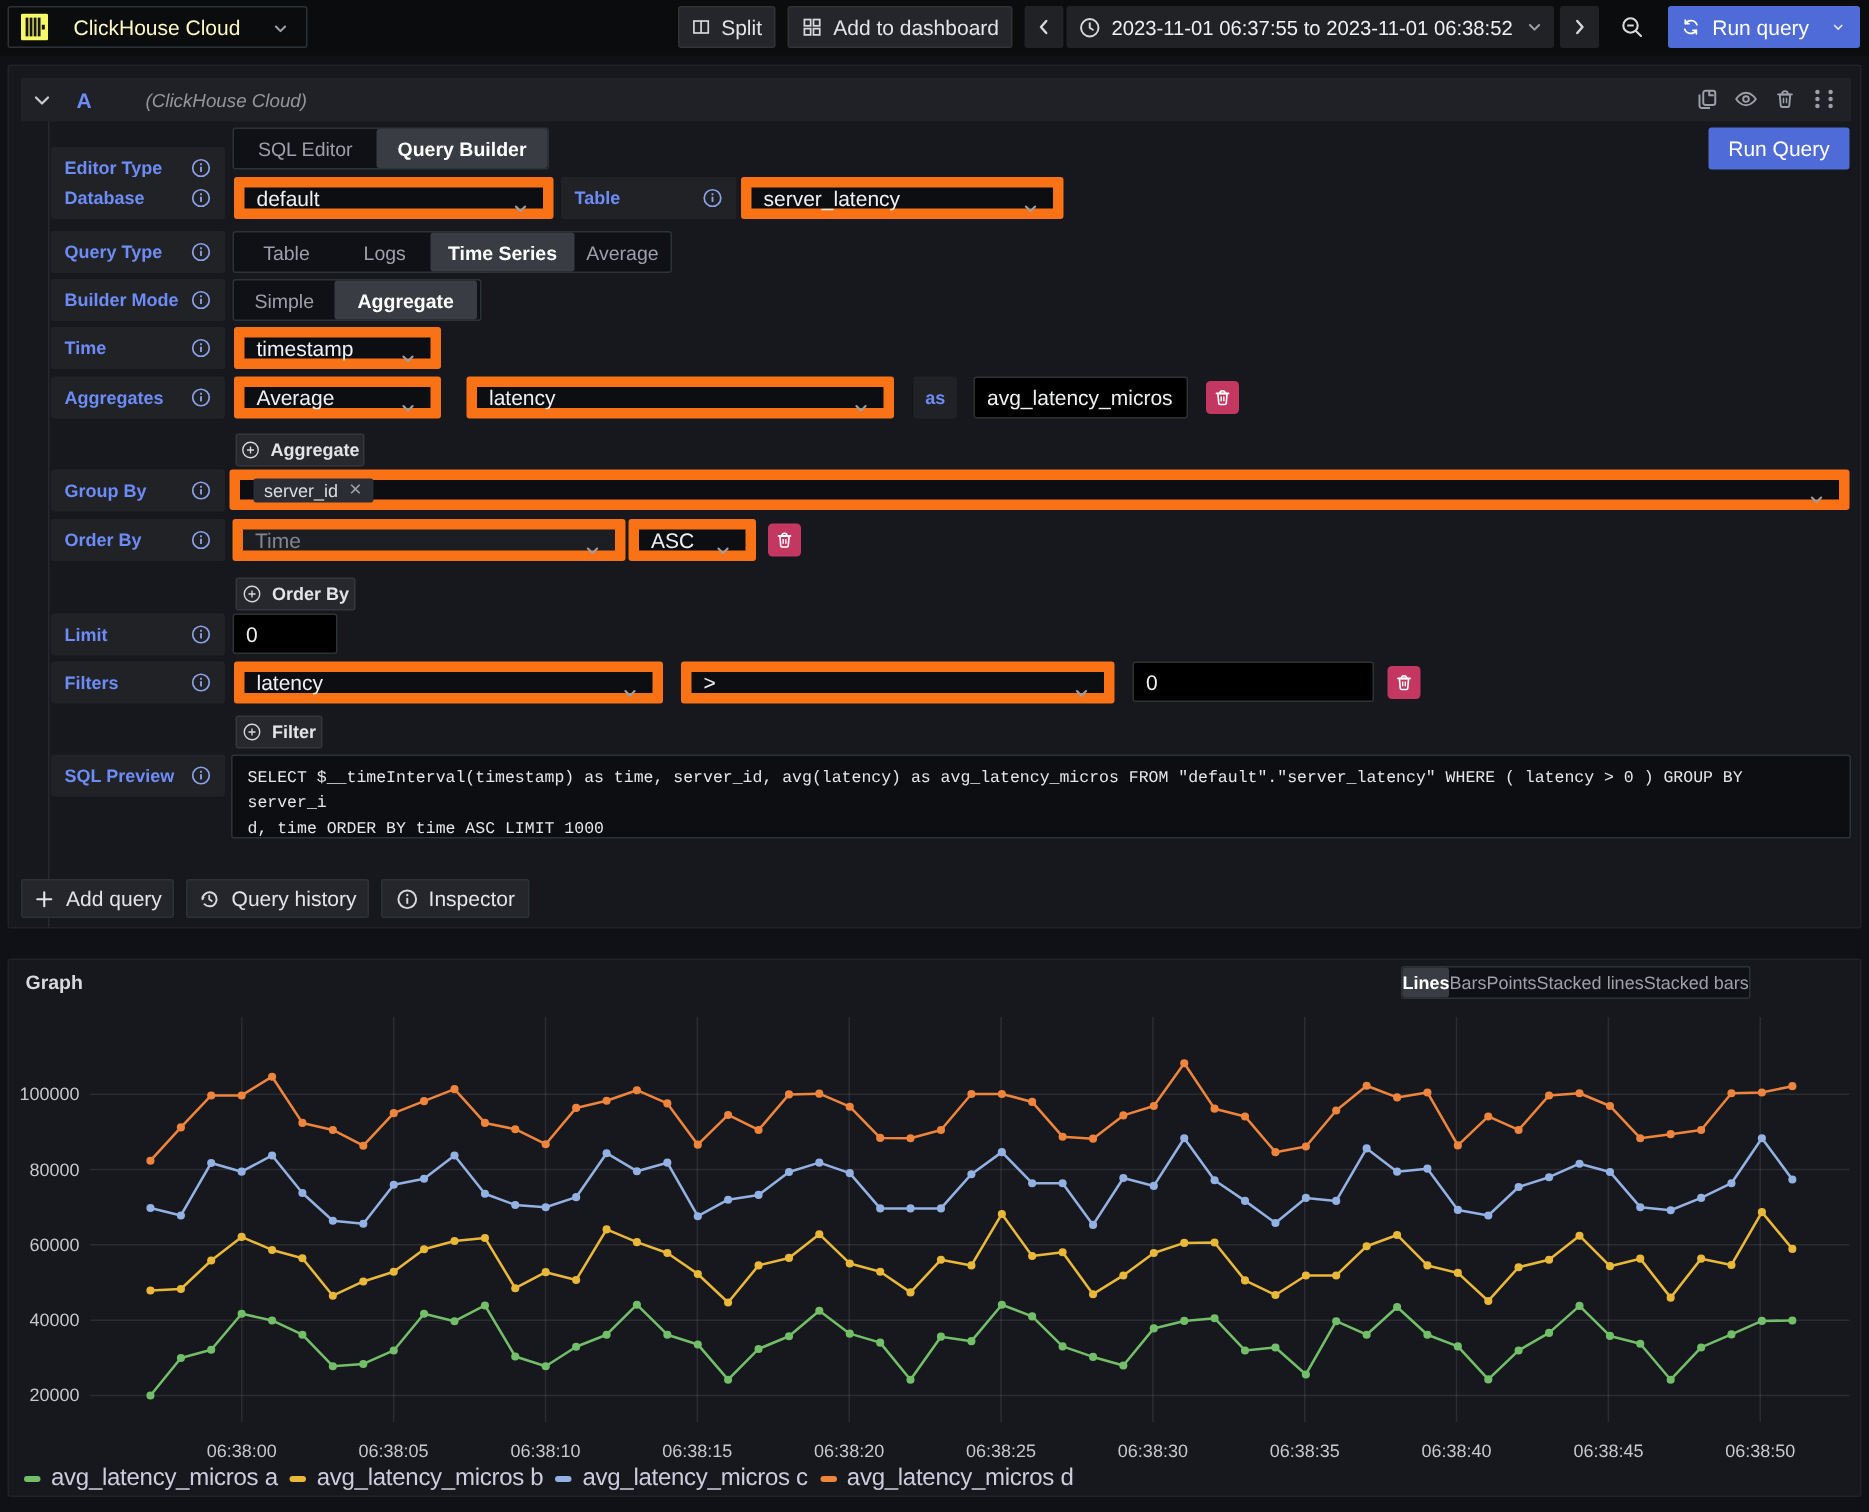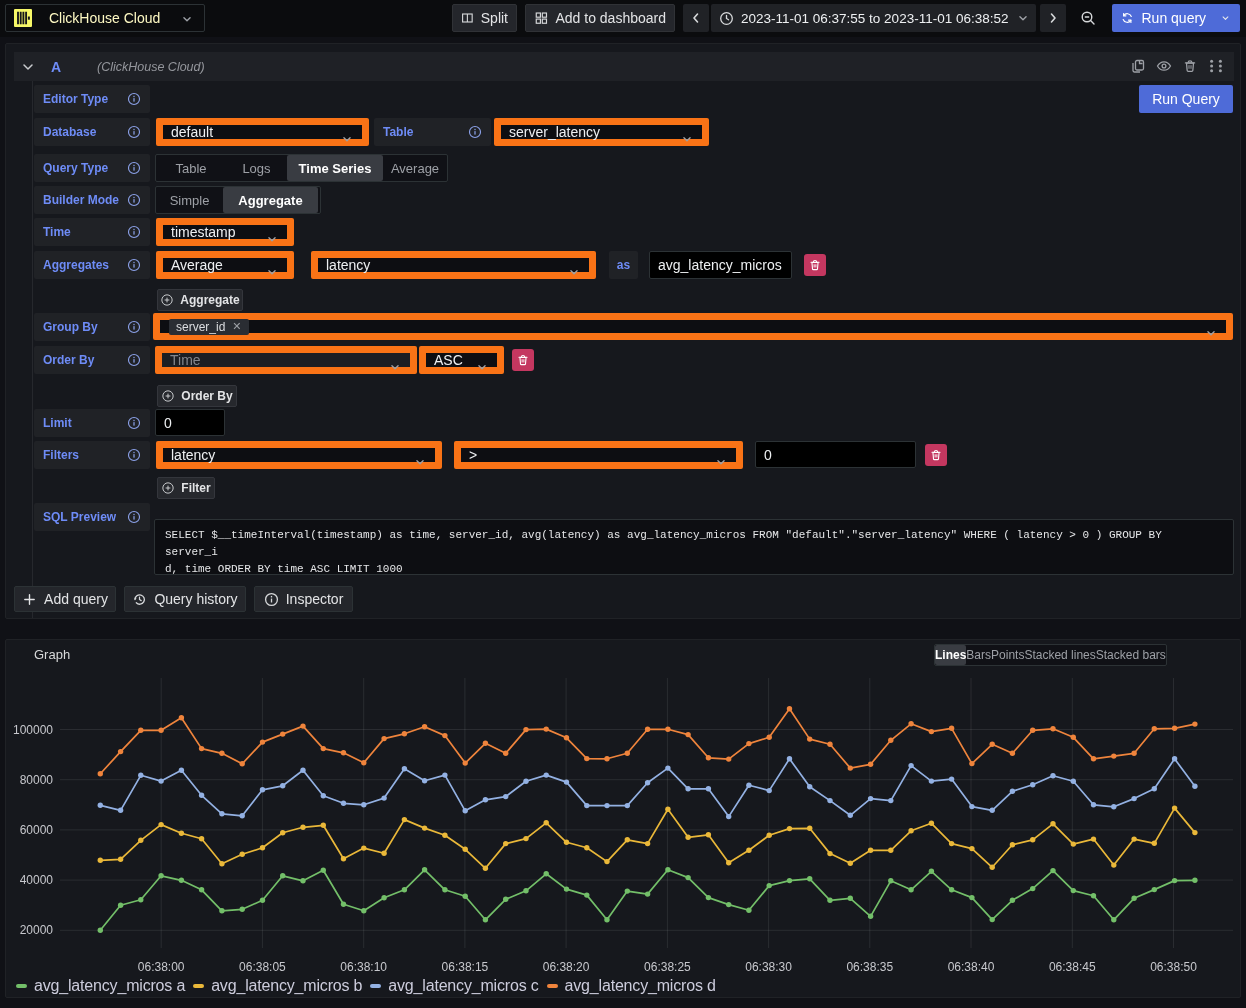--- a/index.html
+++ b/index.html
@@ -33,21 +33,21 @@
 .abtn { position:absolute; height:22px; background:#26282d; border:1px solid #34363c; border-radius:2px;
   display:flex; align-items:center; justify-content:center; font-size:12px; font-weight:600; color:#e3e4e6; }
 .aslbl { position:absolute; left:603px; top:207px; width:29px; height:28px; background:#202226; border-radius:2px;
   font-size:12px; font-weight:700; color:#6E8CF7; text-align:center; line-height:28px; }
 .chip { margin-left:9px; background:#2a2d33; border-radius:2px; height:16px; display:flex; align-items:center;
   padding:0 7px; font-size:12px; color:#dcdde0; }
 .chip .x { color:#9da0a6; margin-left:7px; font-size:11px; }
 .runq { position:absolute; left:1133px; top:41px; width:94px; height:28px; background:#4e6bd8; border-radius:2px;
   color:#fff; font-size:14px; font-weight:500; text-align:center; line-height:28px; }
 .sqlbox { position:absolute; left:148px; top:459px; width:1080px; height:56px; background:#0d0e12;
-  border:1px solid #2c3235; border-radius:2px; padding:7px 12px 0 10px;margin-top:16px; }
+  border:1px solid #2c3235; border-radius:2px; padding:7px 12px 0 10px; }
 .sqlbox div { font-family:"Liberation Mono",monospace; font-size:11px; line-height:17px; color:#e5e6e8; white-space:pre-wrap; }
 .botbtn { position:absolute; top:542px; height:26px; background:#24262b; border:1px solid #2c3235; border-radius:2px;
   display:flex; align-items:center; justify-content:center; font-size:14px; font-weight:500; color:#e3e4e6; white-space:nowrap; }
 .hicons { position:absolute; right:16px; top:14px; display:flex; gap:10px; }
 .rg2 { position:absolute; left:928px; top:4px; height:22px; display:flex; background:#101116;
   border:1px solid #2c3235; border-radius:2px; }
 .rg2 div { font-size:12px; color:#9da0a6; display:flex; align-items:center; padding:0 0; white-space:nowrap; }
 .rg2 .active { background:#393c42; color:#fff; font-weight:600; border-radius:2px; }
 .legend { position:absolute; left:10px; top:337px; display:flex; font-size:16px; letter-spacing:-0.18px; color:#ccccdc; align-items:center; }
 .legend .d { width:11px; height:4px; border-radius:2px; margin-right:7px; }
@@ -143,25 +143,29 @@
       </svg>
       <svg width="16" height="16" viewBox="0 0 16 16" style="">
         <circle cx="3.6" cy="3.3" r="1.5" fill="#9da0a6"></circle>
         <circle cx="12.4" cy="3.3" r="1.5" fill="#9da0a6"></circle>
         <circle cx="3.6" cy="8" r="1.5" fill="#9da0a6"></circle>
         <circle cx="12.4" cy="8" r="1.5" fill="#9da0a6"></circle>
         <circle cx="3.6" cy="12.7" r="1.5" fill="#9da0a6"></circle>
         <circle cx="12.4" cy="12.7" r="1.5" fill="#9da0a6"></circle>
       </svg>
   </div>
-  <div class="lbl" style="left:28px;top:41px;width:116px"><span>Editor Type</span><svg width="14" height="14" viewBox="0 0 16 16" style="position:absolute;right:9px;top:7px">
-        <circle cx="8" cy="8" r="6.3" fill="none" stroke="#8ba1e8" stroke-width="1.3"></circle>
-        <rect x="7.3" y="7" width="1.4" height="4" fill="#8ba1e8"></rect>
-        <rect x="7.3" y="4.4" width="1.4" height="1.5" fill="#8ba1e8"></rect>
-      </svg></div>
+  <div class="lbl" style="left:28px;top:54px;width:116px"><span>Editor Type</span><svg width="14" height="14" viewBox="0 0 16 16" style="position:absolute;right:9px;top:7px">
+        <circle cx="8" cy="8" r="6.3" fill="none" stroke="#8ba1e8" stroke-width="1.3"></circle>
+        <rect x="7.3" y="7" width="1.4" height="4" fill="#8ba1e8"></rect>
+        <rect x="7.3" y="4.4" width="1.4" height="1.5" fill="#8ba1e8"></rect>
+      </svg></div>
+<div class="rgroup" style="left:149px;top:41px;width:211px;height:28px">
+<div class="ropt" style="width:95px">SQL Editor</div>
+      <div class="ropt active" style="width:114px">Query Builder</div>
+    </div>
 <div class="runq">Run Query</div>
 <div class="lbl" style="left:28px;top:74px;width:116px"><span>Database</span><svg width="14" height="14" viewBox="0 0 16 16" style="position:absolute;right:9px;top:7px">
         <circle cx="8" cy="8" r="6.3" fill="none" stroke="#8ba1e8" stroke-width="1.3"></circle>
         <rect x="7.3" y="7" width="1.4" height="4" fill="#8ba1e8"></rect>
         <rect x="7.3" y="4.4" width="1.4" height="1.5" fill="#8ba1e8"></rect>
       </svg></div>
 <div class="sel" style="left:150px;top:74px;width:213px;height:28px">
       <span class="sel-t">default</span>
       <svg width="14" height="14" viewBox="0 0 16 16" style="position:absolute;right:8px;top:7px">
         <path d="M4.5 6.5 8 10l3.5-3.5" fill="none" stroke="#9da0a6" stroke-width="1.6" stroke-linecap="round" stroke-linejoin="round"></path>
@@ -612,21 +616,21 @@
         <circle cx="1047.0" cy="88.8" r="2.7"></circle>
         <circle cx="1067.3" cy="97.3" r="2.7"></circle>
         <circle cx="1087.5" cy="118.8" r="2.7"></circle>
         <circle cx="1107.8" cy="116.1" r="2.7"></circle>
         <circle cx="1128.1" cy="113.3" r="2.7"></circle>
         <circle cx="1148.3" cy="88.8" r="2.7"></circle>
         <circle cx="1168.6" cy="88.3" r="2.7"></circle>
         <circle cx="1188.9" cy="84.1" r="2.7"></circle>
       </g>
 </svg>
-  <span style="position:absolute;left:28px;top:7px;font-size:13px;font-weight:400;color:#d8d9da">Graph</span>
+  <span style="position:absolute;left:11px;top:7px;font-size:13px;font-weight:700;color:#d8d9da">Graph</span>
   <div class="rg2">
     <div class="active">Lines</div>
       <div>Bars</div>
       <div>Points</div>
       <div>Stacked lines</div>
       <div>Stacked bars</div>
   </div>
   <div class="legend">
     <div class="d" style="background:#73BF69"></div>
       <span>avg_latency_micros a</span>

